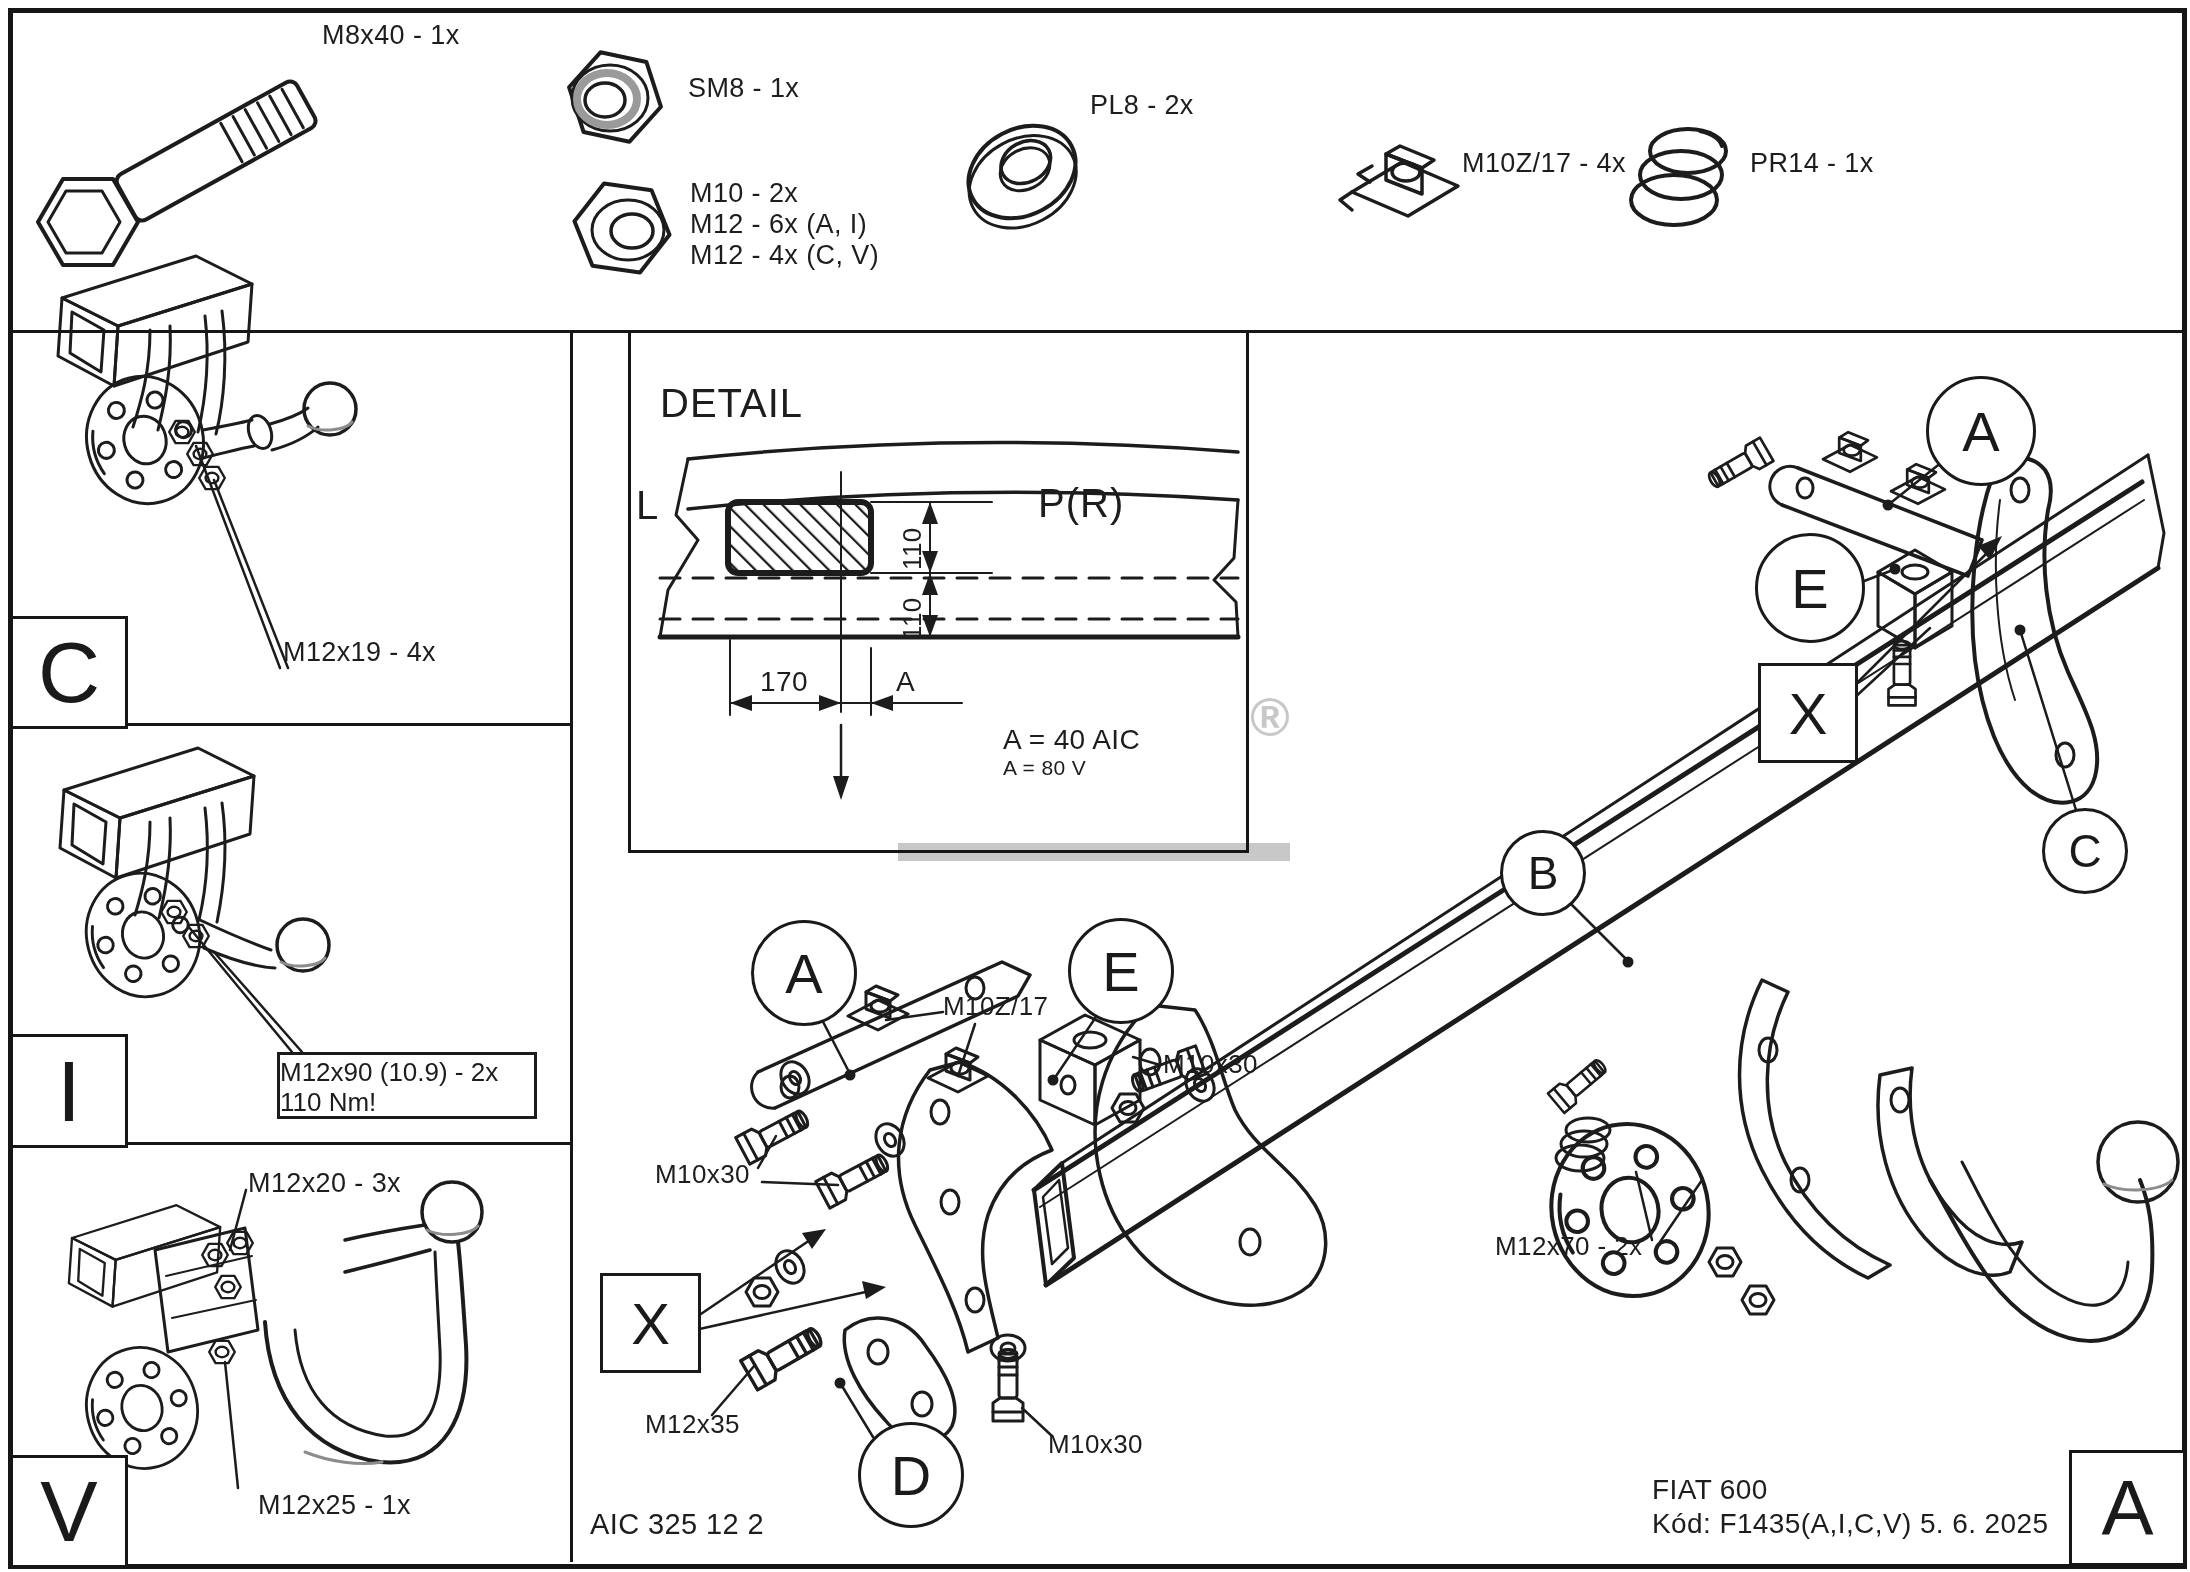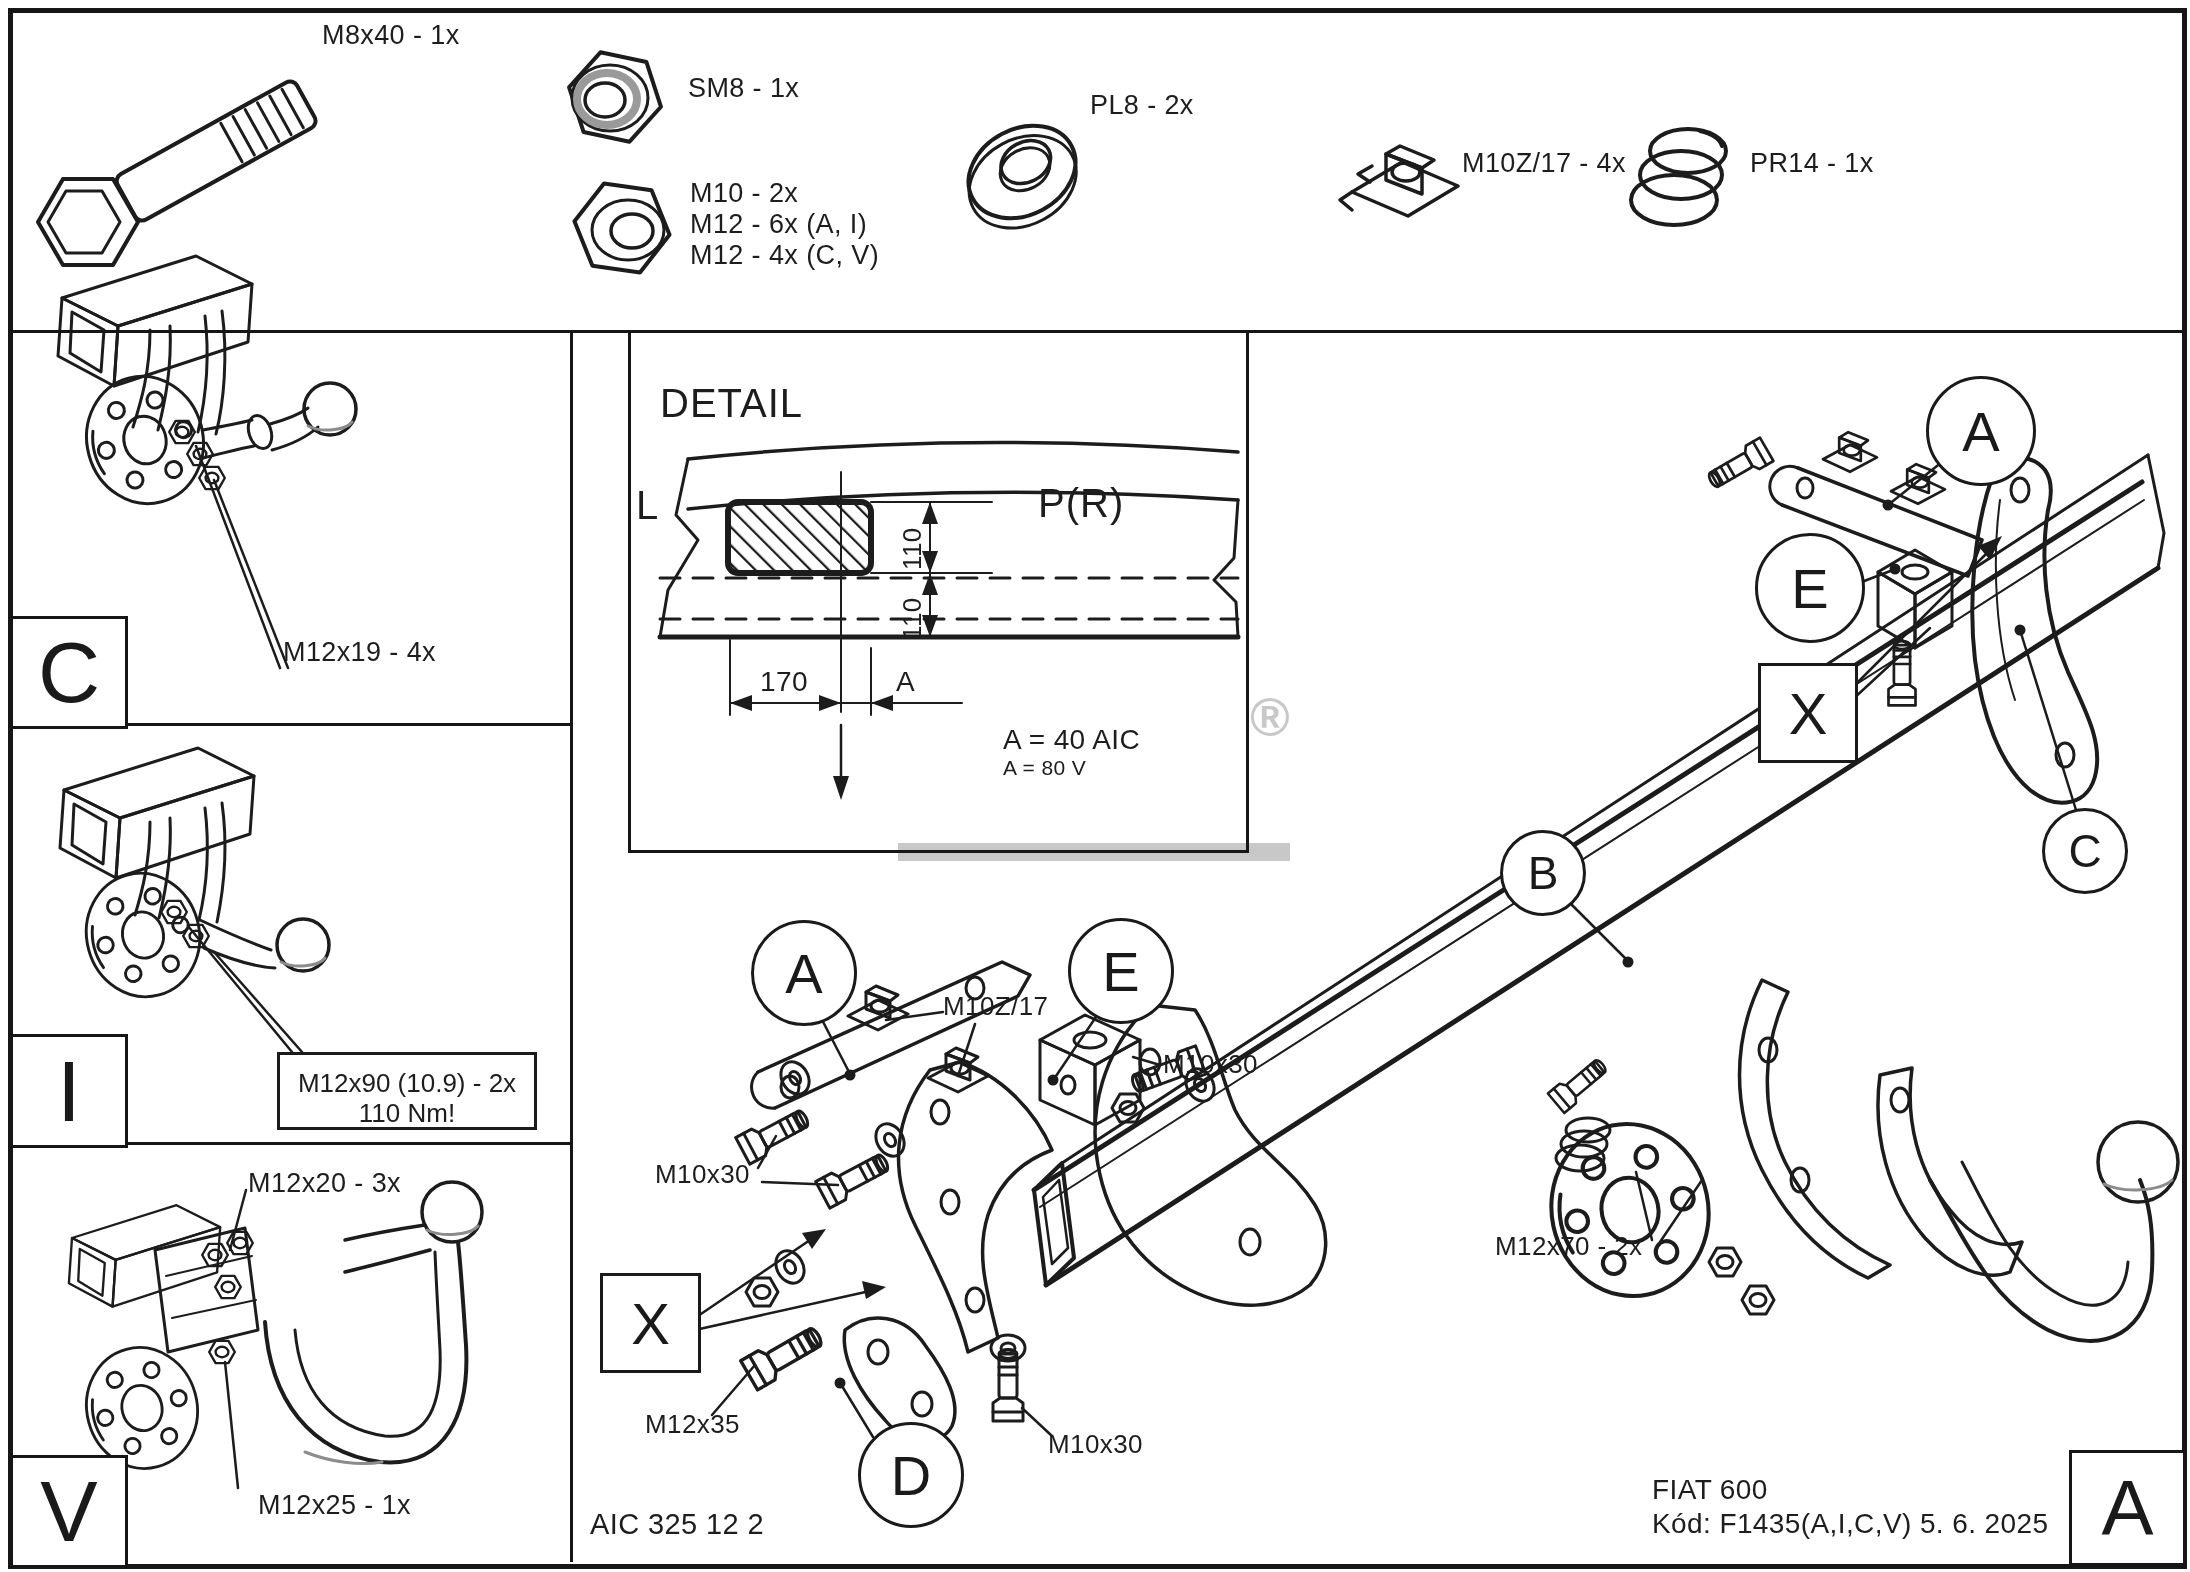--- a/index.html
+++ b/index.html
@@ -22,21 +22,21 @@
   .big{font-size:40px;letter-spacing:1px;}
   .rot{transform:rotate(-90deg);transform-origin:0 0;font-size:26px;}
   
   .co{position:absolute;border:3px solid #1a1a1a;background:#fff;display:flex;align-items:center;
       justify-content:center;border-radius:50%;font-size:56px;color:#1a1a1a;z-index:3;}
   .co-sm{font-size:46px;}
   .sq{border-radius:0;font-size:58px;}
   .sec{position:absolute;border:3px solid #161616;background:#fff;display:flex;align-items:center;
        justify-content:center;font-size:86px;color:#1a1a1a;z-index:3;}
   .torque-box{position:absolute;left:277px;top:1052px;width:254px;height:59px;border:3px solid #1b1b1b;
-       text-align:center;font-size:26px;line-height:30px;padding-top:13px;z-index:4;background:#fff;}
+       font-size:26px;line-height:30px;padding-top:2px;z-index:4;background:#fff;}
   svg{z-index:1;}
 </style>
 </head>
 <body>
 
 <div class="page">
 
   <div class="wm-reg">®</div>
   <div class="wm-bar"></div>
 

